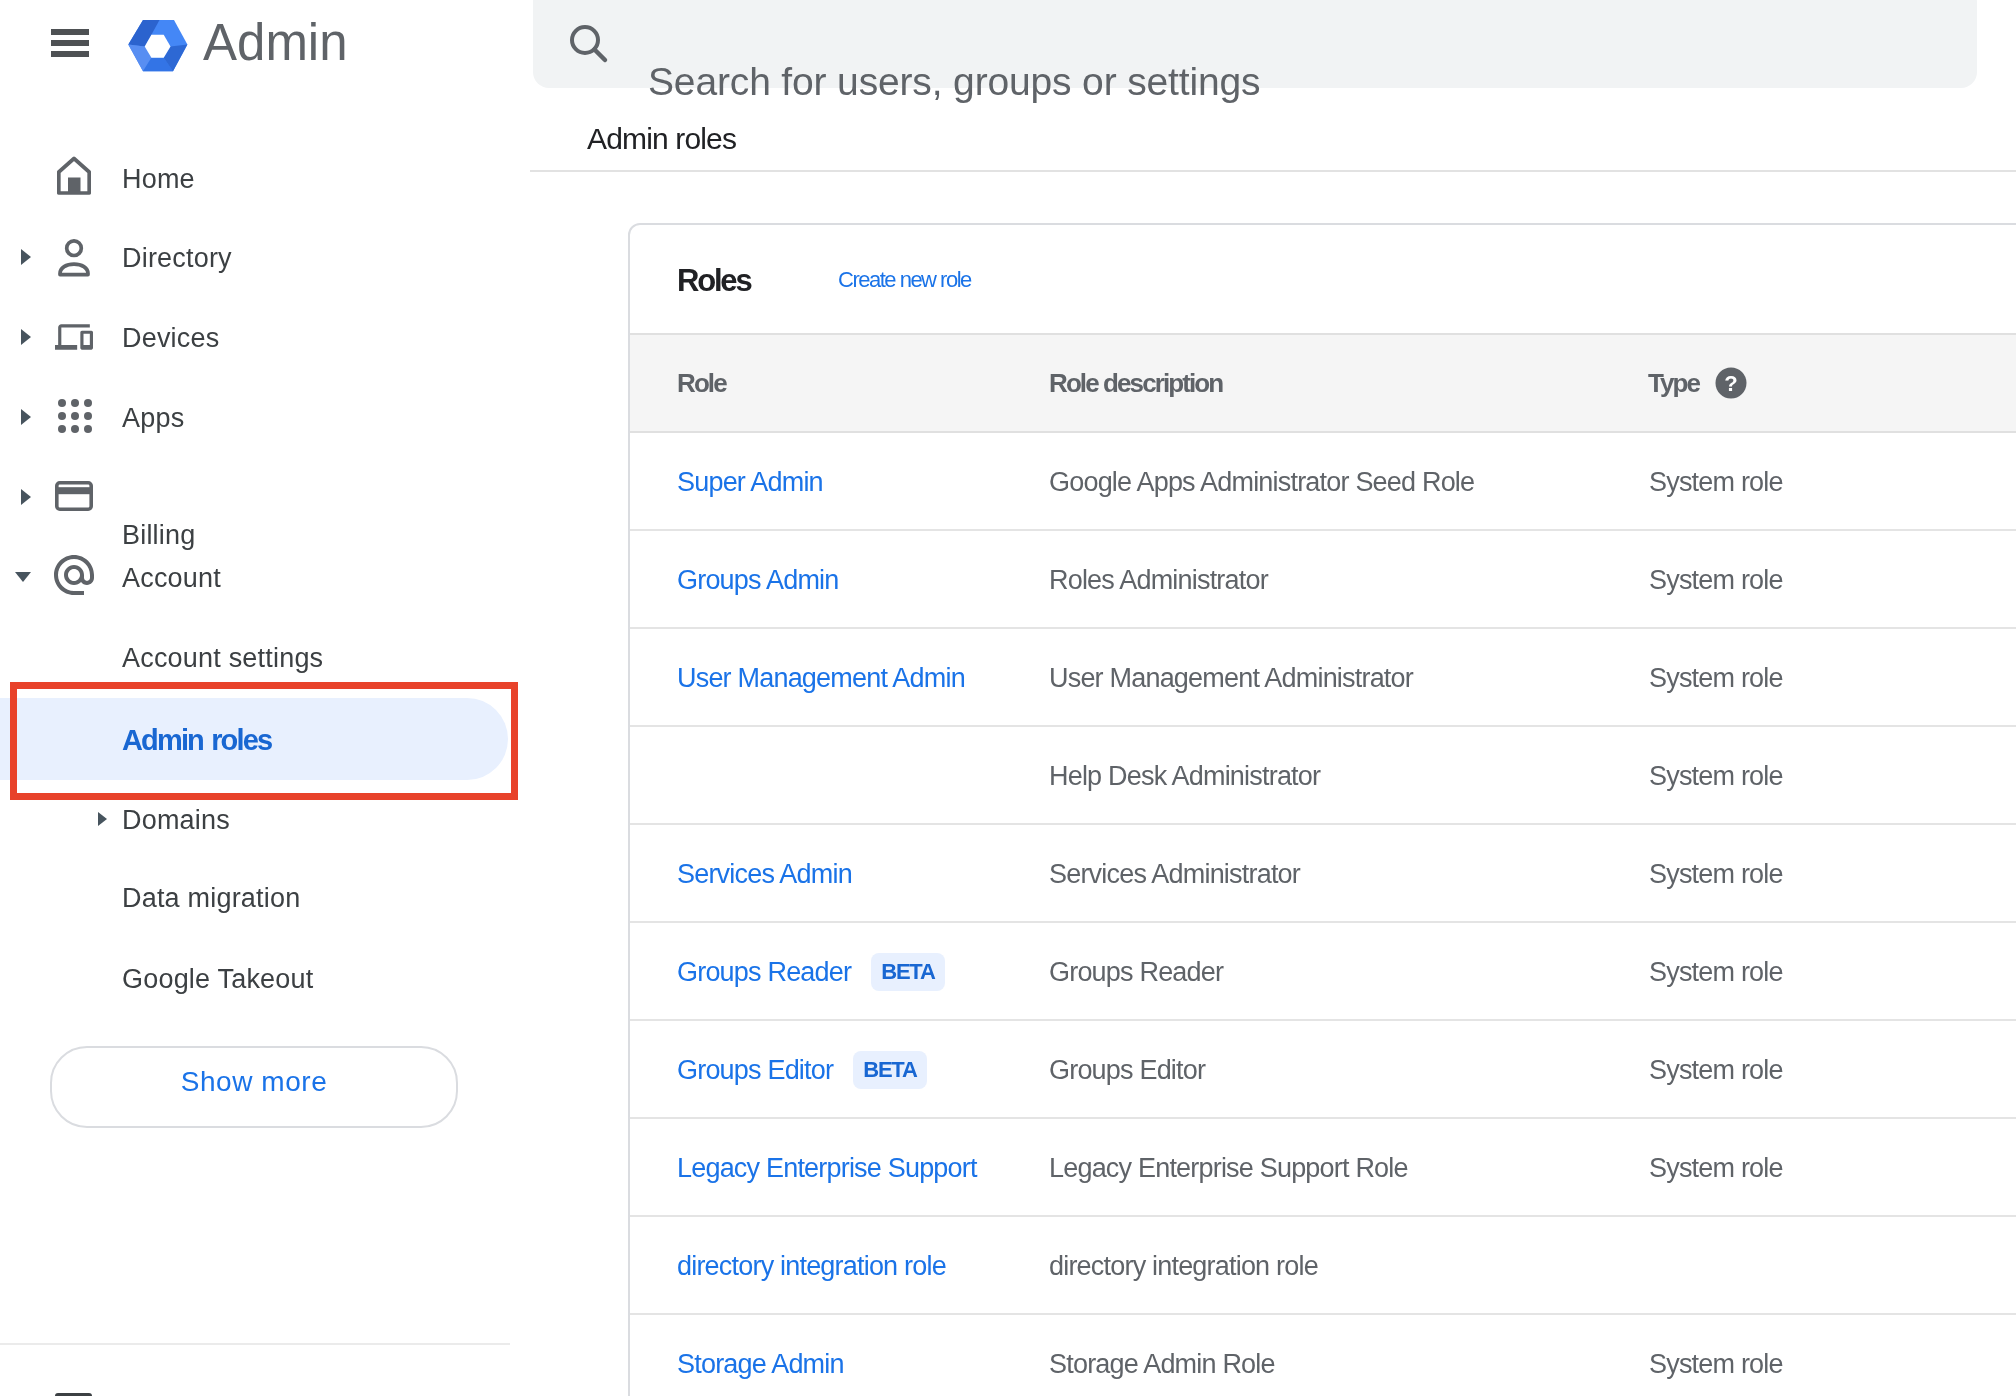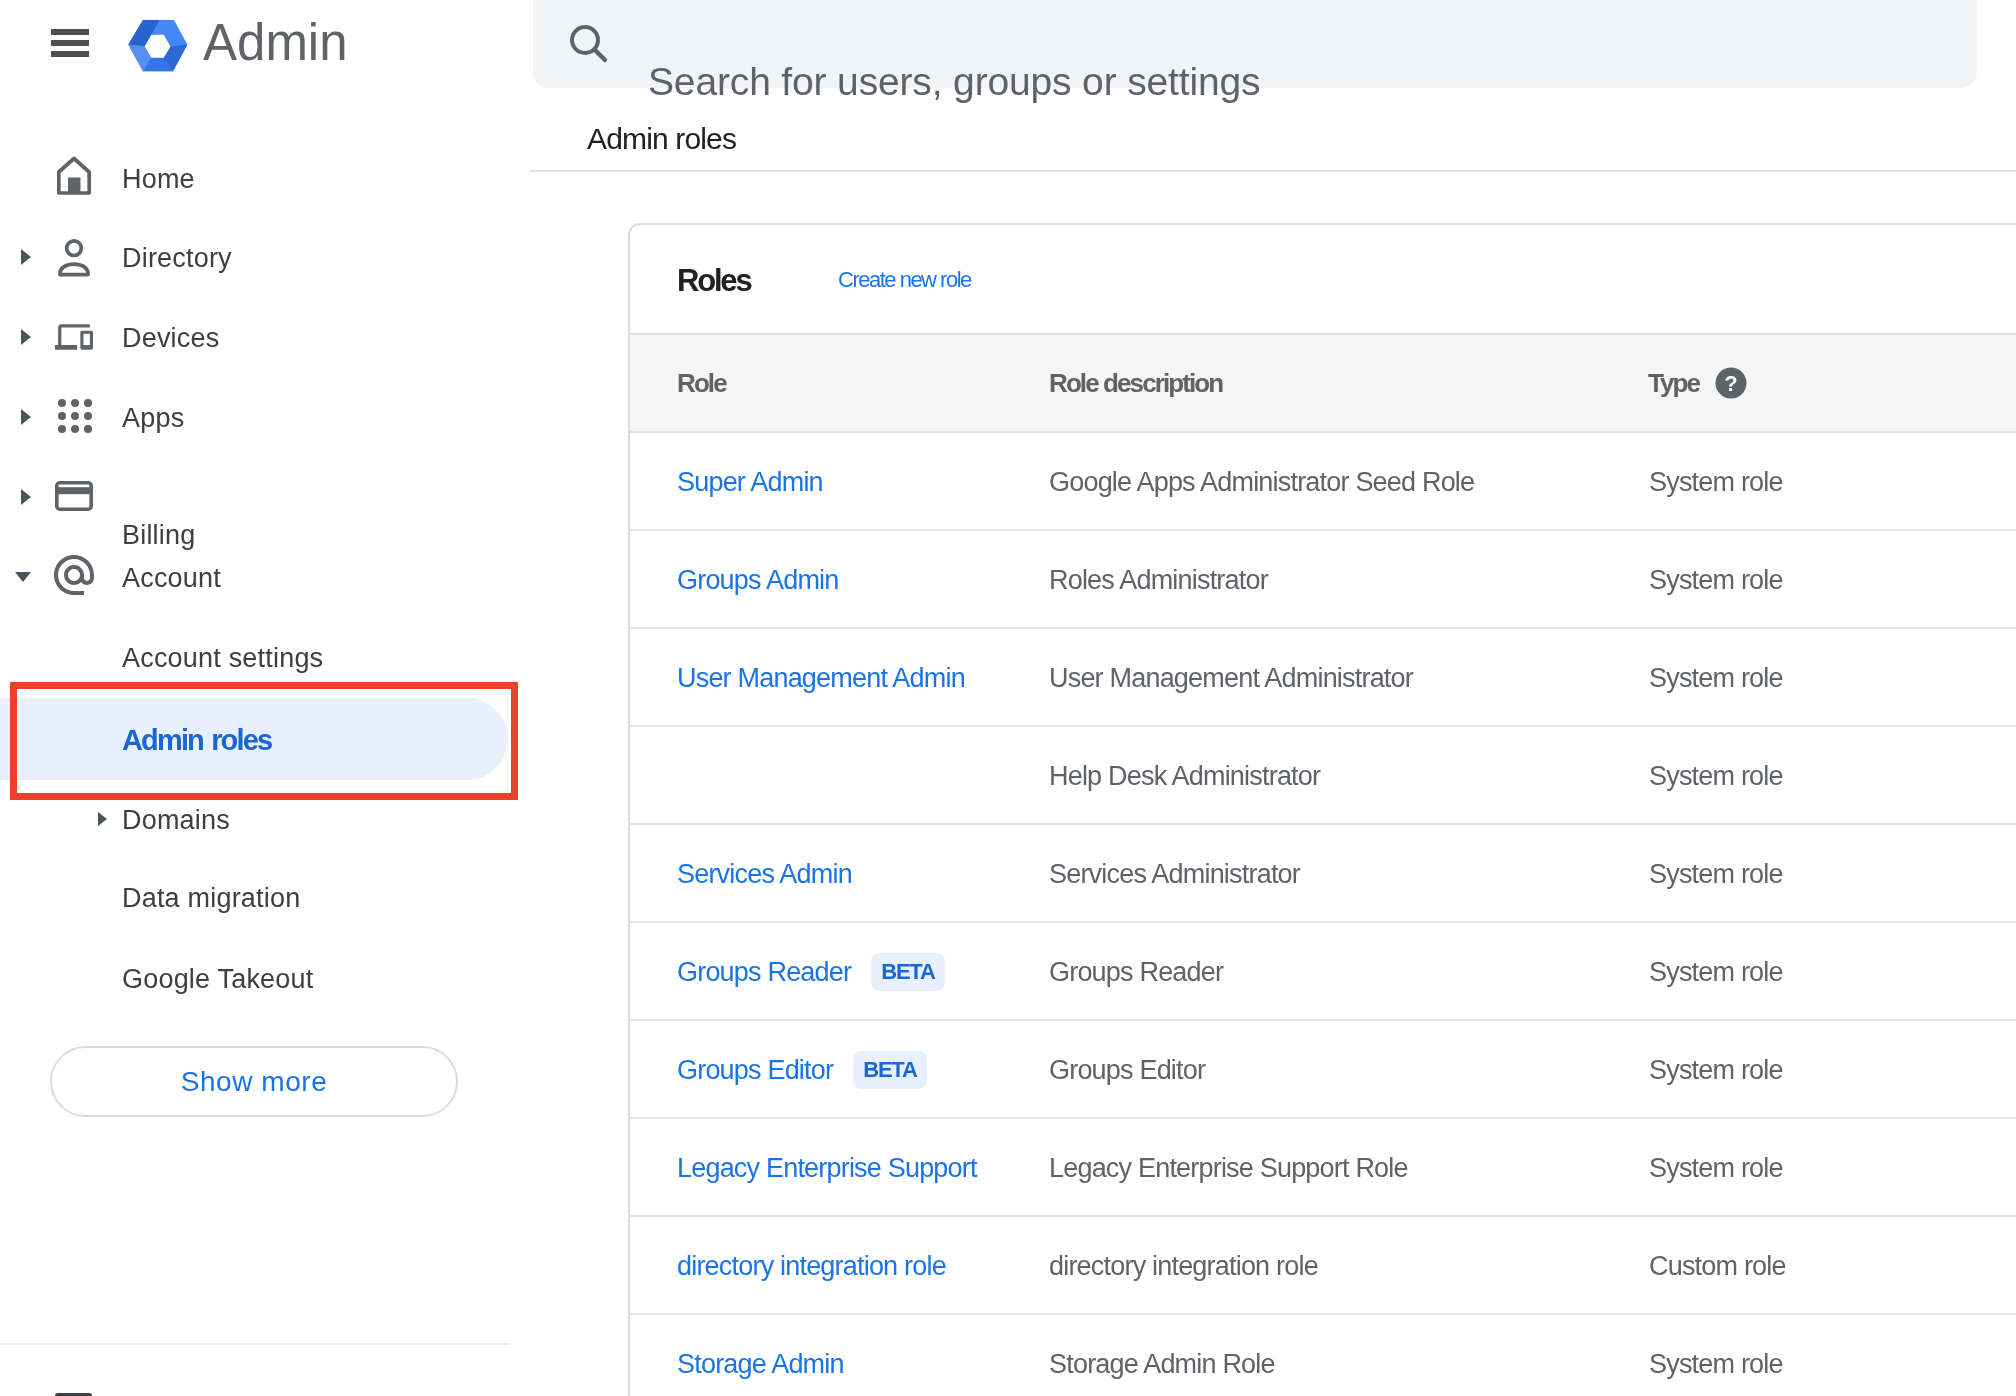--- a/index.html
+++ b/index.html
@@ -103,21 +103,21 @@
 
 <div class="abs" style="left:0px;top:698px;width:508px;height:82px;background:#e8f0fe;border-radius:0 41px 41px 0;"></div>
 <div class="abs" style="left:122px;top:720px;height:40px;line-height:40px;font-size:29px;font-weight:700;letter-spacing:-1.85px;word-spacing:2px;color:#1967d2;">Admin roles</div>
 <div class="abs" style="left:10px;top:682px;width:508px;height:118px;border:7px solid #e8422a;box-sizing:border-box;"></div>
 
 <div class="arrow-r" style="left:98px;top:812px;border-left-width:9px;border-top-width:7px;border-bottom-width:7px;"></div>
 <div class="navitem" style="top:800px;">Domains</div>
 <div class="navitem" style="top:878px;">Data migration</div>
 <div class="navitem" style="top:959px;">Google Takeout</div>
 
-<div class="abs" style="left:50px;top:1046px;width:408px;height:71px;border:2px solid #dadce0;border-radius:37px;box-sizing:border-box;text-align:center;line-height:67px;font-size:28px;letter-spacing:0.55px;color:#1a73e8;">Show more</div>
+<div class="abs" style="left:50px;top:1046px;width:408px;height:82px;border:2px solid #dadce0;border-radius:37px;box-sizing:border-box;text-align:center;line-height:67px;font-size:28px;letter-spacing:0.55px;color:#1a73e8;">Show more</div>
 
 <div class="abs" style="left:0;top:1343px;width:510px;height:2px;background:#ebebeb;"></div>
 <div class="abs" style="left:55px;top:1393px;width:37px;height:10px;background:#3c4043;border-radius:3px;"></div>
 
 <div class="abs" style="left:628px;top:223px;width:1460px;height:1250px;border:2px solid #dadce0;border-radius:12px 0 0 0;box-sizing:border-box;">
   <div class="abs" style="left:47px;top:40px;font-size:31px;line-height:31px;font-weight:700;letter-spacing:-2.2px;color:#202124;">Roles</div>
   <div class="abs" style="left:208px;top:40px;font-size:22px;line-height:30px;letter-spacing:-1.5px;color:#1a73e8;">Create new role</div>
 
   <div class="abs" style="left:0;top:108px;width:100%;height:100px;background:#f5f5f5;border-top:2px solid #e0e0e0;border-bottom:2px solid #e0e0e0;box-sizing:border-box;"></div>
   <div class="hlabel" style="left:47px;">Role</div>
@@ -163,20 +163,19 @@
       <span class="c3">System role</span>
   </div>
   <div class="row" style="top:894px;">
     <span class="c1">Legacy Enterprise Support</span>
       <span class="c2">Legacy Enterprise Support Role</span>
       <span class="c3">System role</span>
   </div>
   <div class="row" style="top:992px;">
     <span class="c1">directory integration role</span>
       <span class="c2">directory integration role</span>
-      <span class="c3">Custom role</span>
   </div>
   <div class="row" style="top:1090px;">
     <span class="c1">Storage Admin</span>
       <span class="c2">Storage Admin Role</span>
       <span class="c3">System role</span>
   </div>
 </div>
 
 </body></html>

